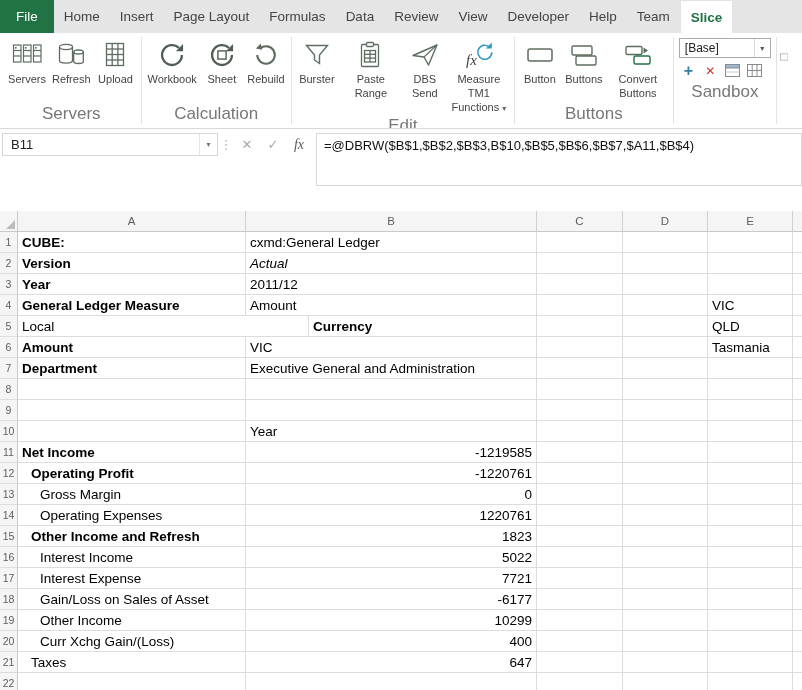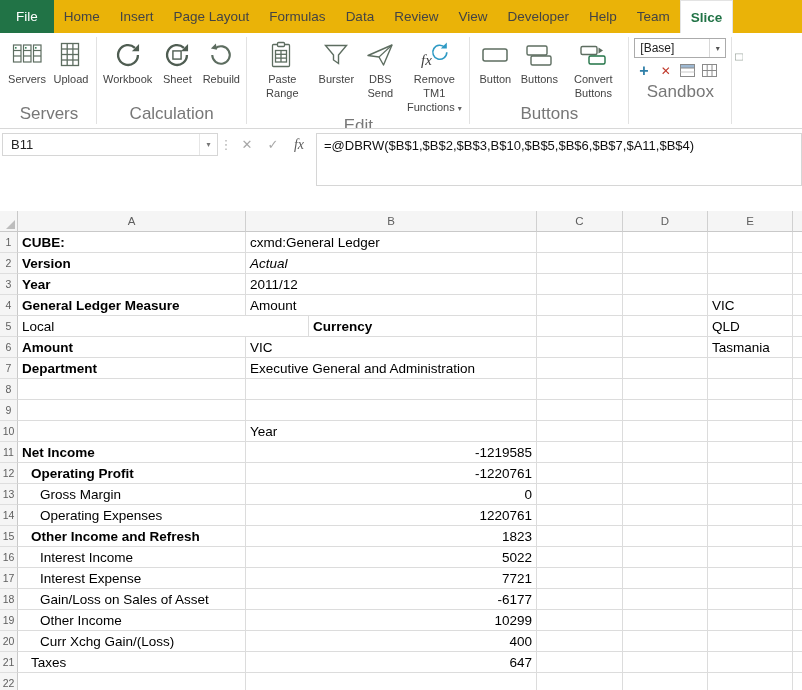--- a/index.html
+++ b/index.html
@@ -1,21 +1,21 @@
 <!DOCTYPE html>
 <html><head>
 <meta charset="utf-8">
 <style>
   * { margin:0; padding:0; box-sizing:border-box; }
   html,body { width:802px; height:690px; overflow:hidden; background:#fff;
               font-family:"Liberation Sans","DejaVu Sans",sans-serif; }
   .app { width:802px; height:690px; display:flex; flex-direction:column; background:#fff; }
 
   
-  .tabbar { height:33px; display:flex; align-items:stretch; background:#eab308; flex:0 0 auto; }
+  .tabbar { height:33px; display:flex; align-items:stretch; background:#e5e5e5; flex:0 0 auto; }
   .tab { padding:0 10px; display:flex; align-items:center; font-size:13.5px; color:#444; cursor:default; }
   .tab.file { background:#217346; color:#fff; padding:0 16px; }
   .tab.active { color:#217346; background:#fff; border:1px solid #e3e3e3; border-bottom:none; font-weight:bold; }
 
   
   .ribbon { height:96px; background:#fff; border-bottom:1px solid #d8d8d8; display:flex; align-items:stretch; padding-left:2px; flex:0 0 auto; overflow:hidden; }
   .rgroup { display:flex; flex-direction:column; padding:1px 3px 0; }
   .rbuttons { flex:1; display:flex; align-items:flex-start; }
   .rbtn { display:flex; flex-direction:column; align-items:center; padding:3px 3px 0; min-width:44px; cursor:default; }
   .ricon { height:36px; display:flex; align-items:center; justify-content:center; }
@@ -99,20 +99,33 @@
                   <circle cx="3.8" cy="6.8" r="0.9"></circle>
                   <circle cx="13.8" cy="6.8" r="0.9"></circle>
                   <circle cx="23.8" cy="6.8" r="0.9"></circle>
                 </g>
               </svg>
           </span>
           <span class="rlabel">Servers</span>
         </div>
         <div class="rbtn">
           <span class="ricon">
+            <svg width="28" height="28" viewBox="0 0 28 28">
+                <g fill="none" stroke="#5d6d60" stroke-width="1.3">
+                  <ellipse cx="9" cy="6" rx="6.5" ry="2.6"></ellipse>
+                  <path d="M2.5 6v13.5c0 1.5 2.9 2.6 6.5 2.6s6.5-1.1 6.5-2.6V6"></path>
+                  <ellipse cx="21.5" cy="11" rx="4.8" ry="2"></ellipse>
+                  <path d="M16.7 11v9.5c0 1.1 2.1 2 4.8 2s4.8-.9 4.8-2V11"></path>
+                </g>
+              </svg>
+          </span>
+          <span class="rlabel">Refresh</span>
+        </div>
+        <div class="rbtn">
+          <span class="ricon">
             <svg width="26" height="28" viewBox="0 0 26 28">
                 <g fill="none" stroke="#5d6d60" stroke-width="1.3">
                   <rect x="3.5" y="2.5" width="17" height="22"></rect>
                   <line x1="3.5" y1="8" x2="20.5" y2="8"></line>
                   <line x1="3.5" y1="13.5" x2="20.5" y2="13.5"></line>
                   <line x1="3.5" y1="19" x2="20.5" y2="19"></line>
                   <line x1="9.2" y1="2.5" x2="9.2" y2="24.5"></line>
                   <line x1="14.9" y1="2.5" x2="14.9" y2="24.5"></line>
                 </g>
               </svg>
@@ -156,59 +169,59 @@
         </div>
       </div>
       <div class="glabel">Calculation</div>
     </div>
     <div class="gsep"></div>
 
     <div class="rgroup">
       <div class="rbuttons">
         <div class="rbtn">
           <span class="ricon">
+            <svg width="26" height="26" viewBox="0 0 26 26">
+                <path fill="none" stroke="#5d6d60" stroke-width="1.4" d="M2.5 3.5h21l-8 9.5v8.5l-5-3.5v-5z"></path>
+              </svg>
+          </span>
+          <span class="rlabel">Burster</span>
+        </div>
+        <div class="rbtn">
+          <span class="ricon">
             <svg width="26" height="28" viewBox="0 0 26 28">
                 <g fill="none" stroke="#5d6d60" stroke-width="1.3">
                   <rect x="3.5" y="3.5" width="17" height="22" rx="1"></rect>
                   <rect x="8.5" y="1.5" width="7" height="4" rx="1" fill="#fff"></rect>
                   <rect x="6.5" y="9.5" width="11" height="11.5"></rect>
                   <line x1="6.5" y1="13.3" x2="17.5" y2="13.3"></line>
                   <line x1="6.5" y1="17.1" x2="17.5" y2="17.1"></line>
                   <line x1="12" y1="9.5" x2="12" y2="21"></line>
                 </g>
               </svg>
           </span>
           <span class="rlabel">Paste Range</span>
         </div>
         <div class="rbtn">
           <span class="ricon">
-            <svg width="26" height="26" viewBox="0 0 26 26">
-                <path fill="none" stroke="#5d6d60" stroke-width="1.4" d="M2.5 3.5h21l-8 9.5v8.5l-5-3.5v-5z"></path>
-              </svg>
-          </span>
-          <span class="rlabel">Burster</span>
-        </div>
-        <div class="rbtn">
-          <span class="ricon">
             <svg width="28" height="26" viewBox="0 0 28 24">
                 <path fill="none" stroke="#5d6d60" stroke-width="1.4" stroke-linejoin="round" d="M2 12.5L26 2l-8.5 20-4.5-8z"></path>
                 <path fill="none" stroke="#5d6d60" stroke-width="1.1" d="M13 14L26 2"></path>
               </svg>
           </span>
           <span class="rlabel narrow">DBS Send</span>
         </div>
         <div class="rbtn">
           <span class="ricon">
             <svg width="34" height="28" viewBox="0 0 34 28">
                 <path fill="none" stroke="#2e9ac4" stroke-width="1.6" d="M28 6.5a7 7 0 1 0 1.8 4.7"></path>
                 <path fill="#2e9ac4" d="M29.8 1.5v6h-6z"></path>
                 <text x="4" y="24" font-size="15" font-style="italic" fill="#3f3f3f" font-family="Liberation Serif,serif">fx</text>
               </svg>
           </span>
-          <span class="rlabel"><span>Remove TM1 Functions</span> <span class="chev">▾</span></span>
+          <span class="rlabel"><span>Measure TM1 Functions</span> <span class="chev">▾</span></span>
         </div>
       </div>
       <div class="glabel">Edit</div>
     </div>
     <div class="gsep"></div>
 
     <div class="rgroup">
       <div class="rbuttons">
         <div class="rbtn">
           <span class="ricon">

